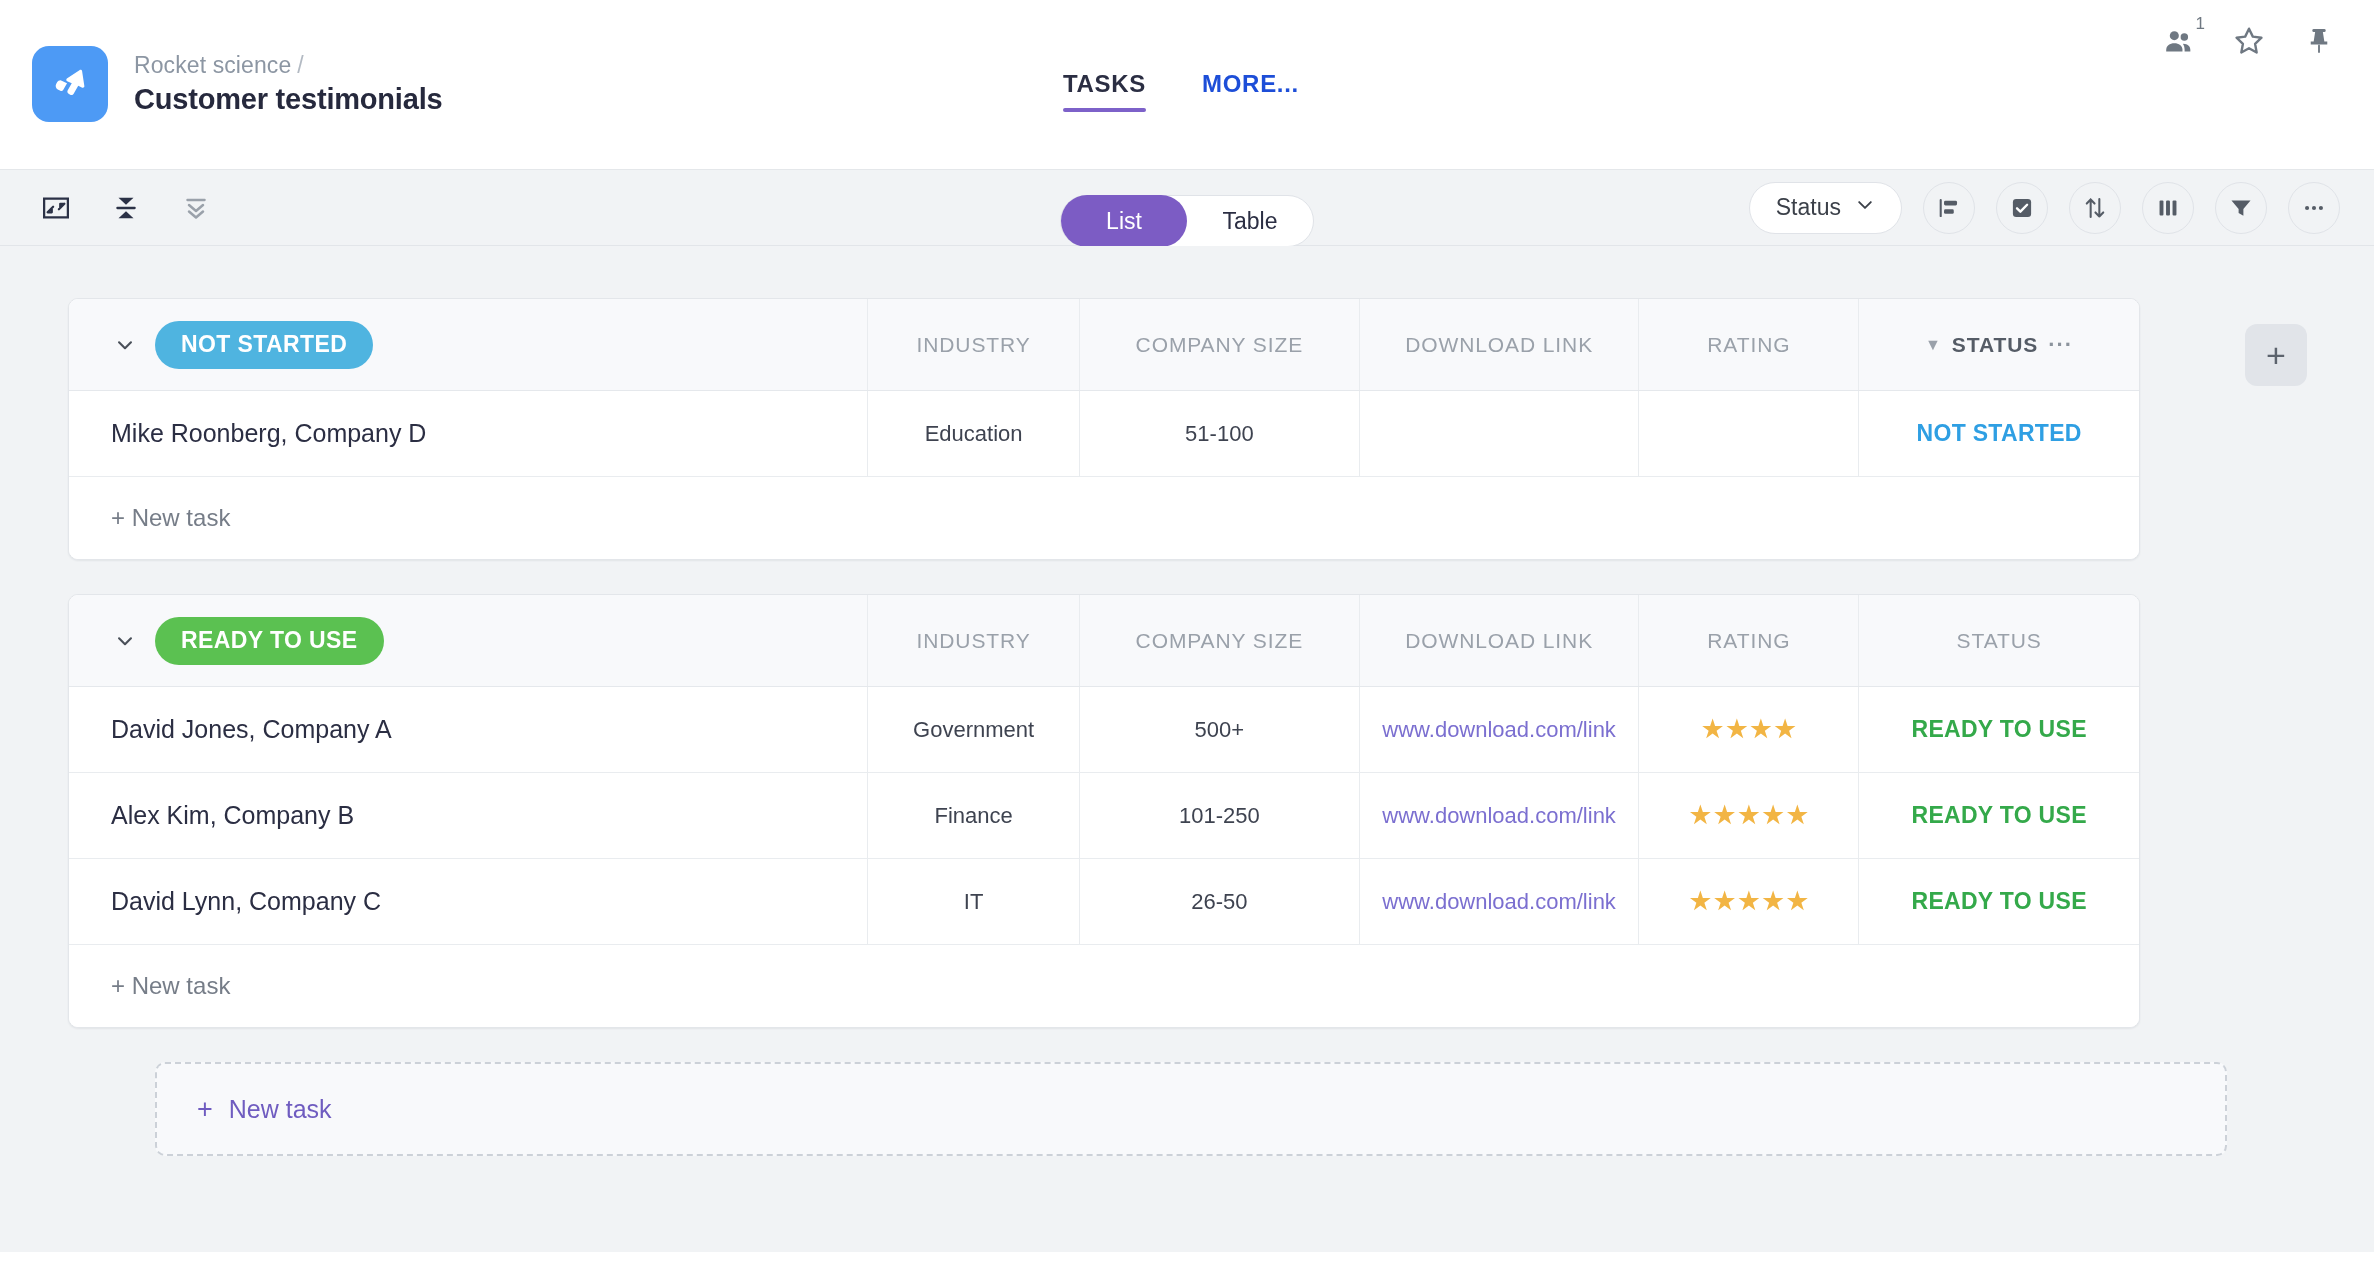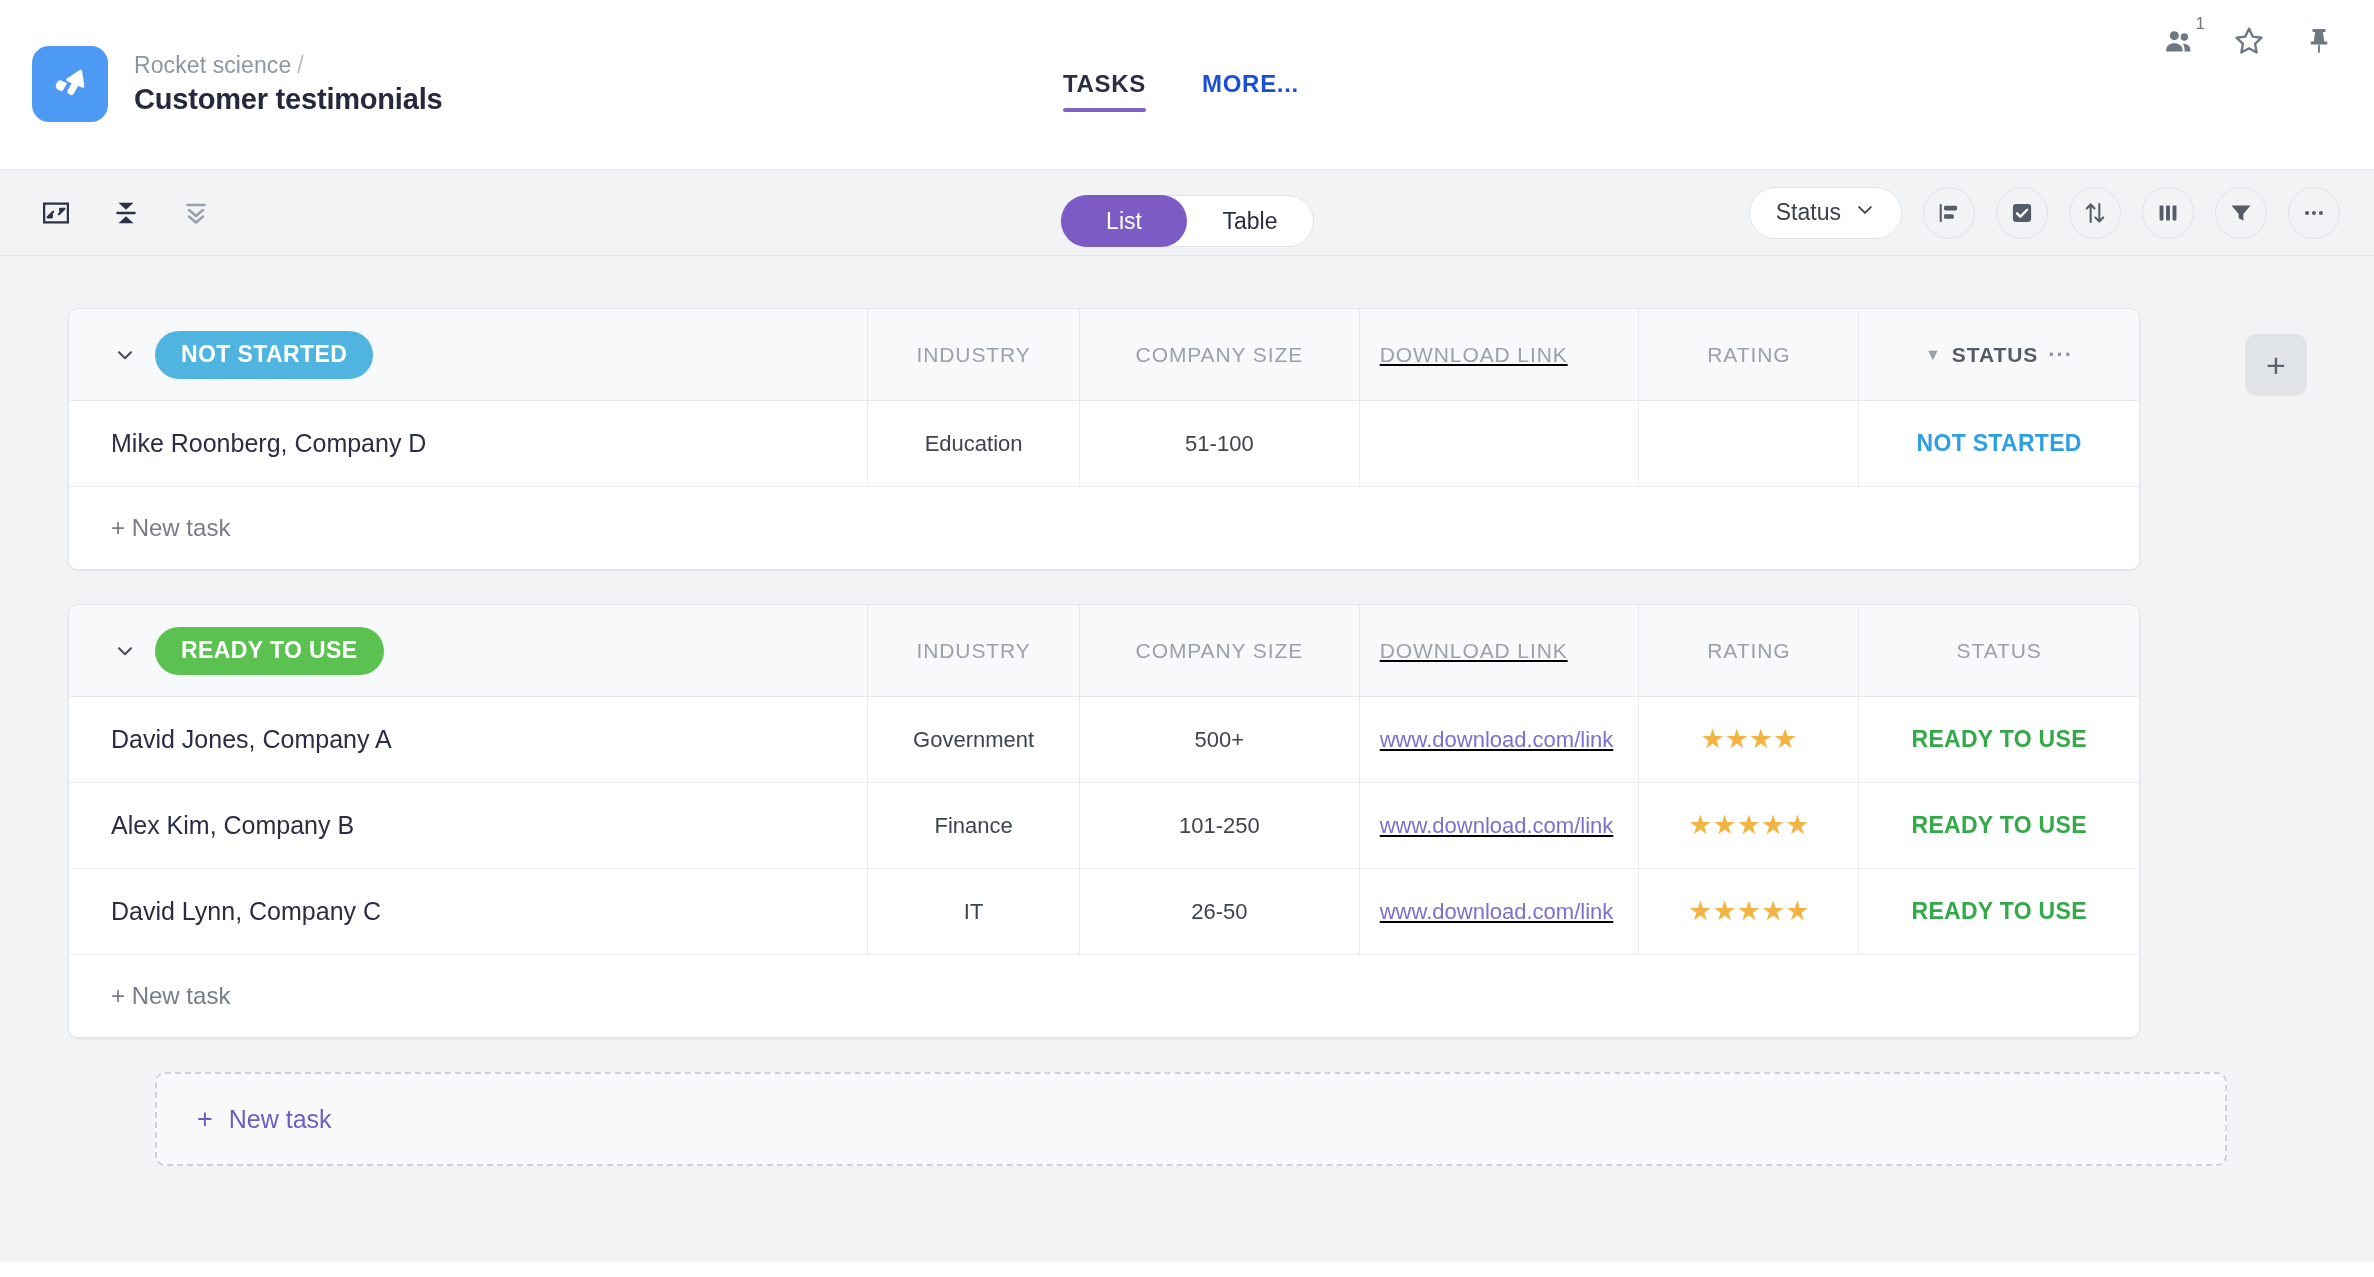--- a/index.html
+++ b/index.html
@@ -74,21 +74,21 @@
     color: #6f7882; cursor: pointer;
   }
   .hicon .badge {
     position: absolute; top: -8px; right: -7px;
     font-size: 17px; color: #6f7882;
   }
 
   
   .toolbar {
     position: relative;
-    height: 86px;
+    height: 76px;
     background: #f1f3f5;
     border-bottom: 1px solid #e2e5e9;
     padding-left: 21px;
   }
   .tb-left {
     position: absolute; left: 34px; top: 0; height: 100%;
     display: flex; align-items: center; gap: 26px;
   }
   .tb-icon {
     width: 44px; height: 44px;
@@ -172,21 +172,21 @@
   .cell {
     display: flex; align-items: center;
     padding: 0 20px;
     border-right: 1px solid #e9ecef;
   }
   .cell:last-child { border-right: none; }
 
   .c-name     { width: 800px; padding-left: 42px; }
   .c-industry { width: 212px; justify-content: center; }
   .c-size     { width: 280px; justify-content: center; }
-  .c-link     { width: 280px; justify-content: flex-start; text-decoration: underline; }
+  .c-link     { width: 280px; justify-content: center; }
   .c-rating   { width: 220px; justify-content: center; }
   .c-status   { width: 280px; justify-content: center; border-right: none; }
 
   .chev {
     width: 28px; height: 28px; flex: none;
     display: flex; align-items: center; justify-content: center;
     margin-right: 16px; cursor: pointer;
   }
   .status-pill {
     height: 48px; padding: 0 26px;

